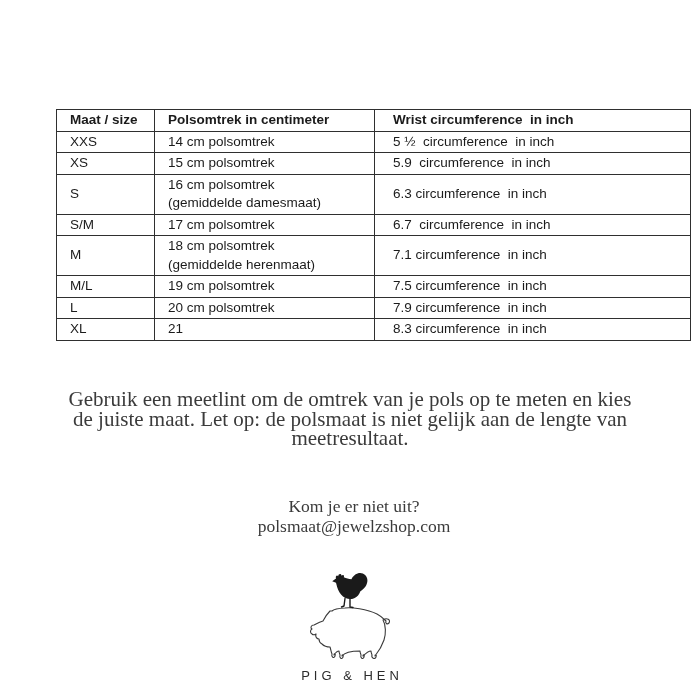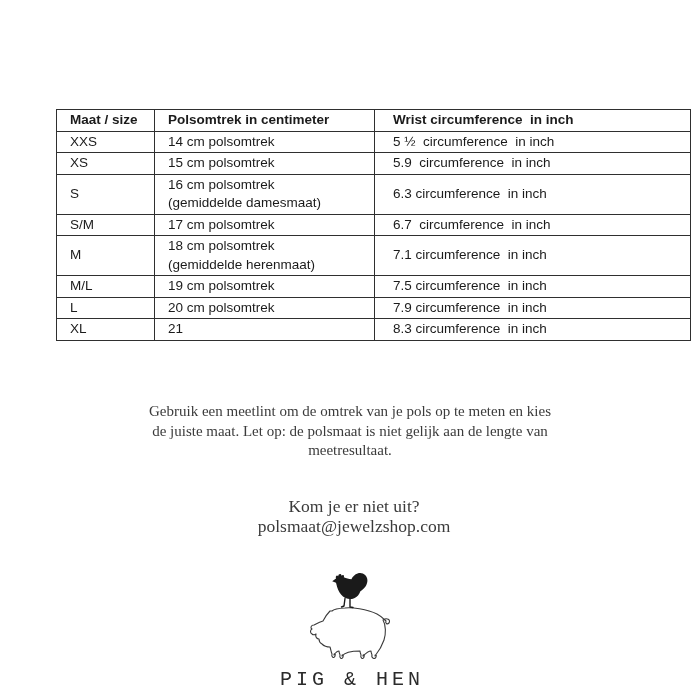--- a/index.html
+++ b/index.html
@@ -12,29 +12,29 @@
   .size-table col.c1{width:98px;}
   .size-table col.c2{width:220px;}
   .size-table col.c3{width:316px;}
   .size-table th,.size-table td{border:1px solid #2f2f2f;text-align:left;vertical-align:middle;
               padding:1px 6px 1px 13px;line-height:18.5px;white-space:pre-wrap;overflow:hidden;}
   .size-table th{font-weight:bold;height:18px;}
   .size-table td{height:17px;}
   .size-table td.c-inch,.size-table th.h-inch{padding-left:18px;}
 
   
-  .instructions{position:absolute;left:0;right:0;top:402px;text-align:center;
-                font-family:"Liberation Serif",serif;font-size:15px;line-height:19.6px;color:#3b3b3b;}
+  .instructions{position:absolute;left:0;right:0;top:390px;text-align:center;
+                font-family:"Liberation Serif",serif;font-size:21px;line-height:19.6px;color:#3b3b3b;}
   .contact{position:absolute;left:8px;right:0;top:496px;text-align:center;
            font-family:"Liberation Serif",serif;font-size:17.5px;line-height:20px;color:#3b3b3b;}
 
   
   .logo{position:absolute;left:0;right:0;top:566px;display:flex;flex-direction:column;align-items:center;}
   .logo svg{display:block;}
-  .brand{font-family:Liberation Mono, monospace;font-size:20px;letter-spacing:4px;text-indent:4px;
+  .brand{font-family:Liberation Sans, sans-serif;font-size:13px;letter-spacing:4px;text-indent:4px;
          color:#2b2b2b;margin-top:2px;text-align:center;}
 </style>
 </head>
 <body>
 
 <div class="page">
 
   <table class="size-table">
     <colgroup>
         <col class="c1">

